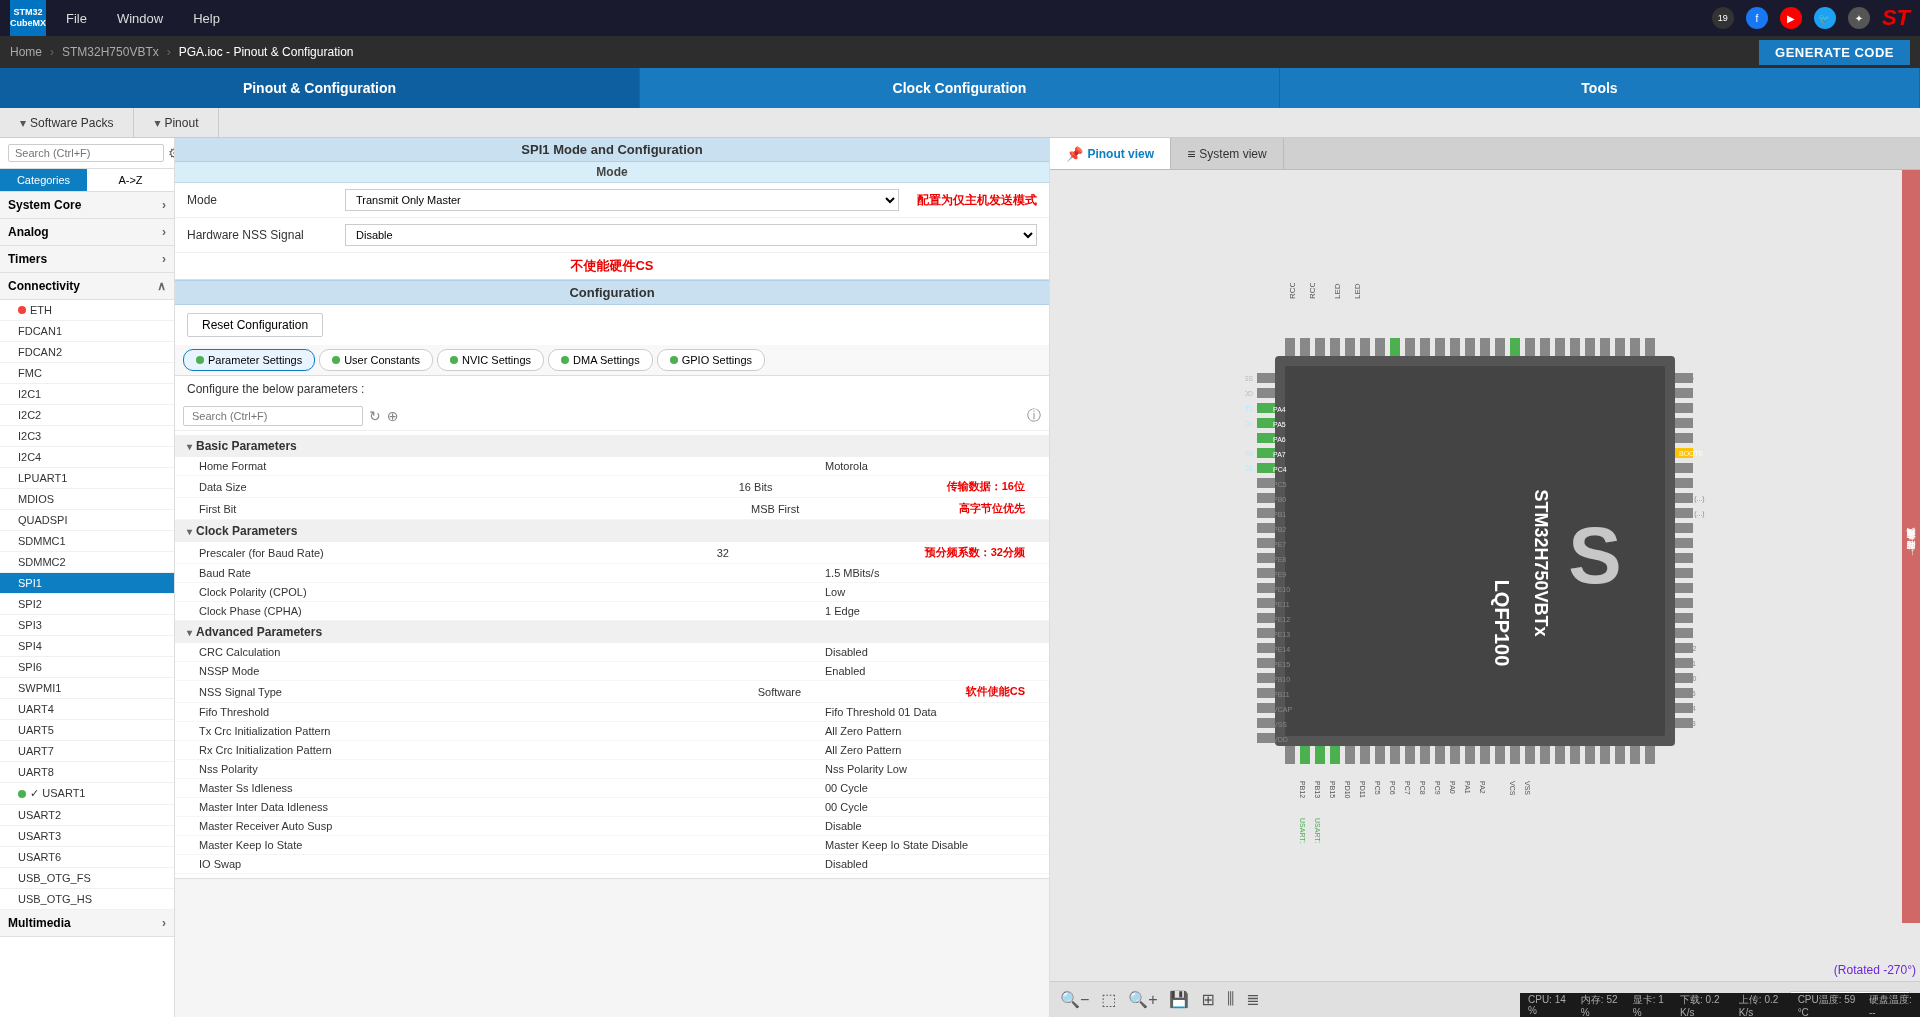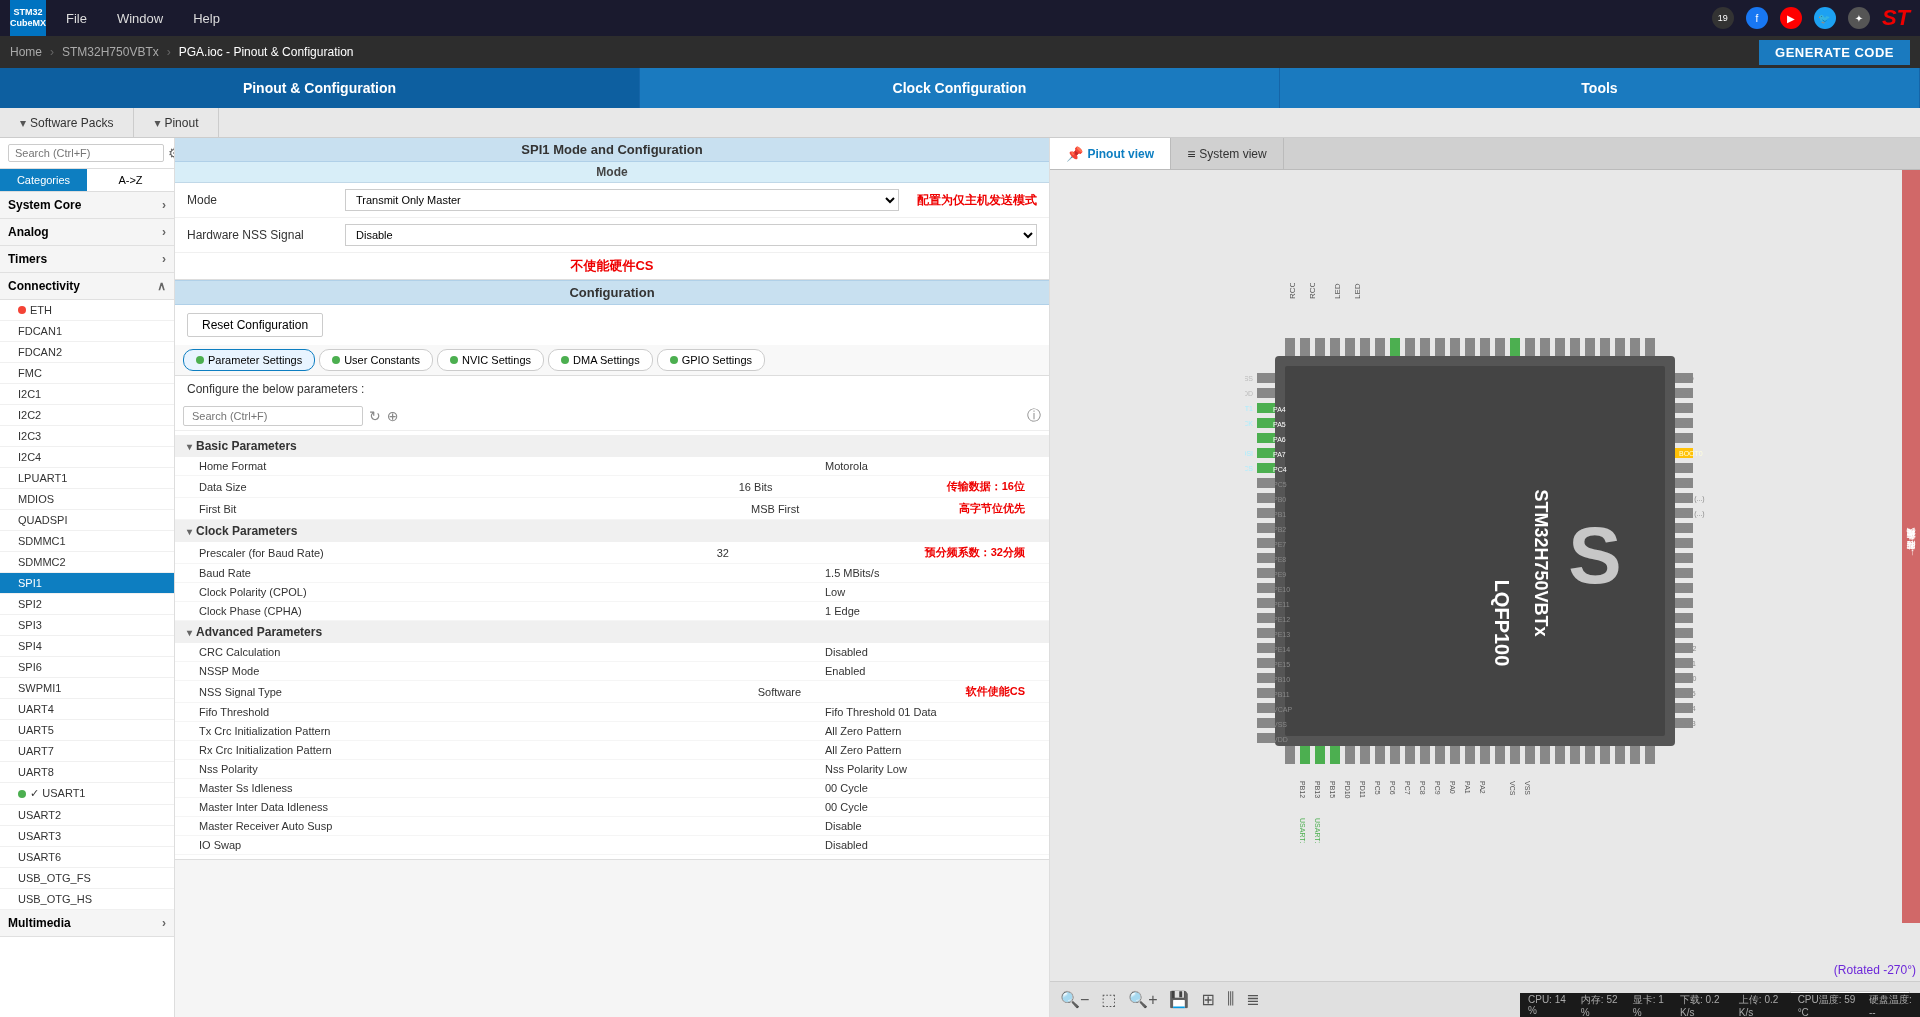--- a/index.html
+++ b/index.html
@@ -449,20 +449,24 @@
           <span class="param-name">Master Ss Idleness</span>
           <span class="param-value">00 Cycle</span>
         </div>
         <div class="param-row">
           <span class="param-name">Master Inter Data Idleness</span>
           <span class="param-value">00 Cycle</span>
         </div>
         <div class="param-row">
           <span class="param-name">Master Receiver Auto Susp</span>
           <span class="param-value">Disable</span>
+        </div>
+        <div class="param-row">
+          <span class="param-name">Master Keep Io State</span>
+          <span class="param-value">Master Keep Io State Disable</span>
         </div>
         <div class="param-row">
           <span class="param-name">IO Swap</span>
           <span class="param-value">Disabled</span>
         </div>
       </div>
     </div>
   </div>
 
   <div id="right-panel">

